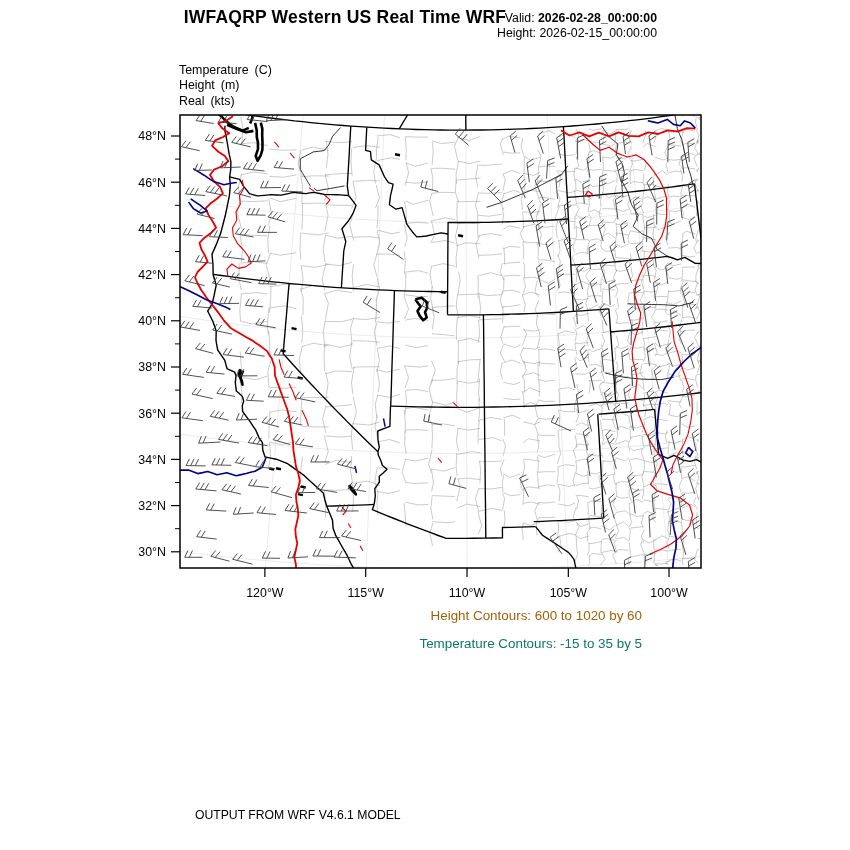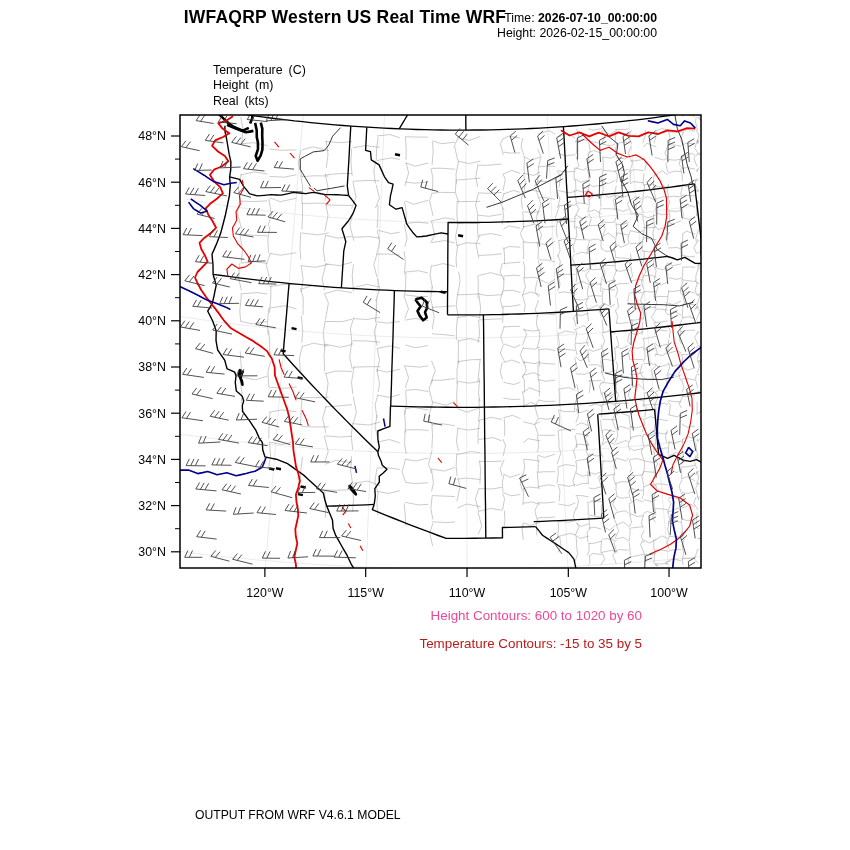--- a/index.html
+++ b/index.html
@@ -3,38 +3,38 @@
 <meta charset="utf-8">
 <style>
   html,body{margin:0;padding:0;background:#fff;}
   .page{position:relative;width:800px;height:850px;background:#fff;overflow:hidden;
         font-family:"Liberation Sans",sans-serif;color:#000;}
   .title{position:absolute;top:7px;left:0;width:690px;text-align:center;
          font-size:17.5px;font-weight:bold;letter-spacing:.2px;}
   .initblock{position:absolute;top:11px;right:143px;text-align:right;
              font-size:12.3px;line-height:15.2px;}
   .initblock b{font-weight:bold;}
-  .legend{position:absolute;top:63px;left:213px;font-size:12.4px;line-height:15.4px;}
+  .legend{position:absolute;top:63px;left:179px;font-size:12.4px;line-height:15.4px;}
   .legend .u{margin-left:6px;}
   .anno{position:absolute;right:158px;text-align:right;font-size:13.4px;}
   .anno-blue{top:608px;}
   .anno-red{top:636px;}
   .footer{position:absolute;top:808px;left:195px;font-size:12.2px;line-height:14.8px;}
   svg{position:absolute;left:0;top:0;}
   svg text{font-family:"Liberation Sans",sans-serif;}
 </style>
 </head>
 <body>
 
 <div class="page">
 
   <div class="title">IWFAQRP Western US Real Time WRF</div>
 
   <div class="initblock">
-    <div><span>Time:</span> <b>2026-07-10_00:00:00</b></div>
+    <div><span>Valid:</span> <b>2026-02-28_00:00:00</b></div>
     <div><span>Height:</span> <span>2026-02-15_00:00:00</span></div>
   </div>
 
   <div class="legend">
     <div><span>Temperature</span><span class="u">(C)</span></div>
     <div><span>Height</span><span class="u">(m)</span></div>
     <div><span>Real</span><span class="u">(kts)</span></div>
   </div>
 
   <svg id="map-svg" width="850" height="850" viewBox="0 0 850 850">
@@ -165,20 +165,20 @@
       <line x1="365.68698334875114" y1="568" x2="365.68698334875114" y2="577" stroke="#000" stroke-width="1.2"></line>
       <text x="365.68698334875114" y="597" text-anchor="middle" font-size="12.4" fill="#000">115°W</text>
       <line x1="467.02475874190566" y1="568" x2="467.02475874190566" y2="577" stroke="#000" stroke-width="1.2"></line>
       <text x="467.02475874190566" y="597" text-anchor="middle" font-size="12.4" fill="#000">110°W</text>
       <line x1="568.3285622571693" y1="568" x2="568.3285622571693" y2="577" stroke="#000" stroke-width="1.2"></line>
       <text x="568.3285622571693" y="597" text-anchor="middle" font-size="12.4" fill="#000">105°W</text>
       <line x1="669.0265339500463" y1="568" x2="669.0265339500463" y2="577" stroke="#000" stroke-width="1.2"></line>
       <text x="669.0265339500463" y="597" text-anchor="middle" font-size="12.4" fill="#000">100°W</text>
     </svg>
 
-  <div class="anno anno-blue" style="color: #ec4899;">Height Contours: 600 to 1020 by 60</div>
-  <div class="anno anno-red" style="color: #b91c1c;">Temperature Contours: -15 to 35 by 5</div>
+  <div class="anno anno-blue" style="color: #a16207;">Height Contours: 600 to 1020 by 60</div>
+  <div class="anno anno-red" style="color: #0f766e;">Temperature Contours: -15 to 35 by 5</div>
 
   <div class="footer">
     <div>OUTPUT FROM WRF V4.6.1 MODEL</div>
   </div>
 
 </div>
 
 </body></html>

